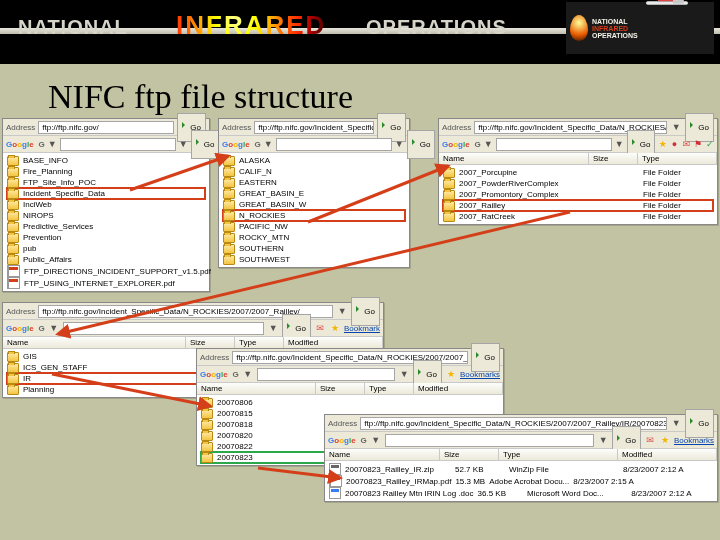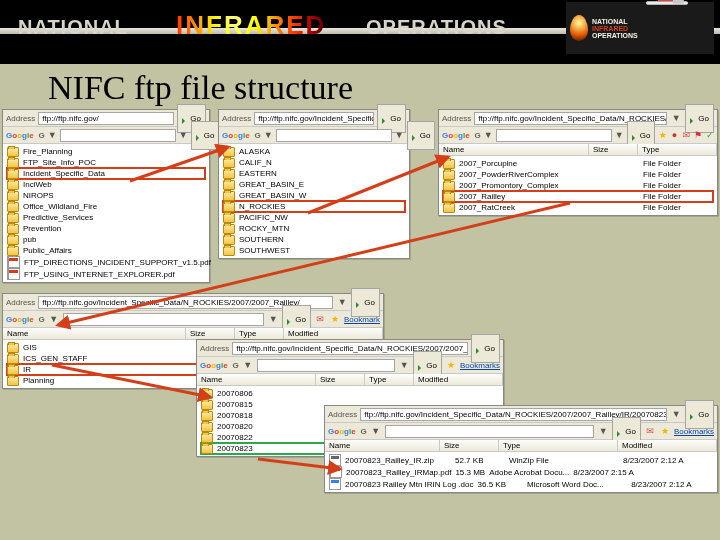--- a/index.html
+++ b/index.html
@@ -87,21 +87,21 @@
     top: -6px;
     width: 64px;
     height: 18px;
     z-index: 2;
   }
 
   h1.slide-title {
     font-family: "Times New Roman", serif;
     font-weight: 400;
     font-size: 34px;
-    margin: 5px 0 2px 48px;
+    margin: 14px 0 2px 48px;
   }
 
   .stage {
     position: relative;
     width: 608px;
     height: 430px;
   }
   .panel {
     position: absolute;
     background: #fff;
@@ -123,21 +123,21 @@
     flex: 1;
     background: #fff;
     border: 1px solid #a5a5a5;
     padding: 0 3px;
     height: 11px;
     line-height: 11px;
     white-space: nowrap;
     overflow: hidden;
   }
   .gobtn {
-    display: inline-flex; align-items: flex-end; gap: 2px;
+    display: inline-flex; align-items: flex-start; gap: 2px;
     background: #ece9d8;
     border: 1px solid #a5a5a5;
     padding: 8px 4px;
     height: 11px; line-height: 11px;
   }
   .gobtn::before {
     content: "";
     border: 3px solid transparent;
     border-left-color: #2a8a2a;
   }
@@ -258,41 +258,41 @@
         <span class="tb-ico ic-tri"></span>
       <input style="">
       <span class="tb-ico ic-tri"></span>
       <span class="gobtn">
           <span>Go</span>
         </span>
     </div>
     <div class="body" id="root-body">
         <div class="row">
           <span class="folder"></span>
+          <span>BASE_INFO</span>
+        </div>
+        <div class="row">
+          <span class="folder"></span>
           <span>Fire_Planning</span>
         </div>
         <div class="row">
           <span class="folder"></span>
           <span>FTP_Site_Info_POC</span>
         </div>
         <div class="row hi-red">
           <span class="folder"></span>
           <span>Incident_Specific_Data</span>
         </div>
         <div class="row">
           <span class="folder"></span>
           <span>InciWeb</span>
         </div>
         <div class="row">
           <span class="folder"></span>
           <span>NIROPS</span>
-        </div>
-        <div class="row">
-          <span class="folder"></span>
-          <span>Office_Wildland_Fire</span>
         </div>
         <div class="row">
           <span class="folder"></span>
           <span>Predictive_Services</span>
         </div>
         <div class="row">
           <span class="folder"></span>
           <span>Prevention</span>
         </div>
         <div class="row">

